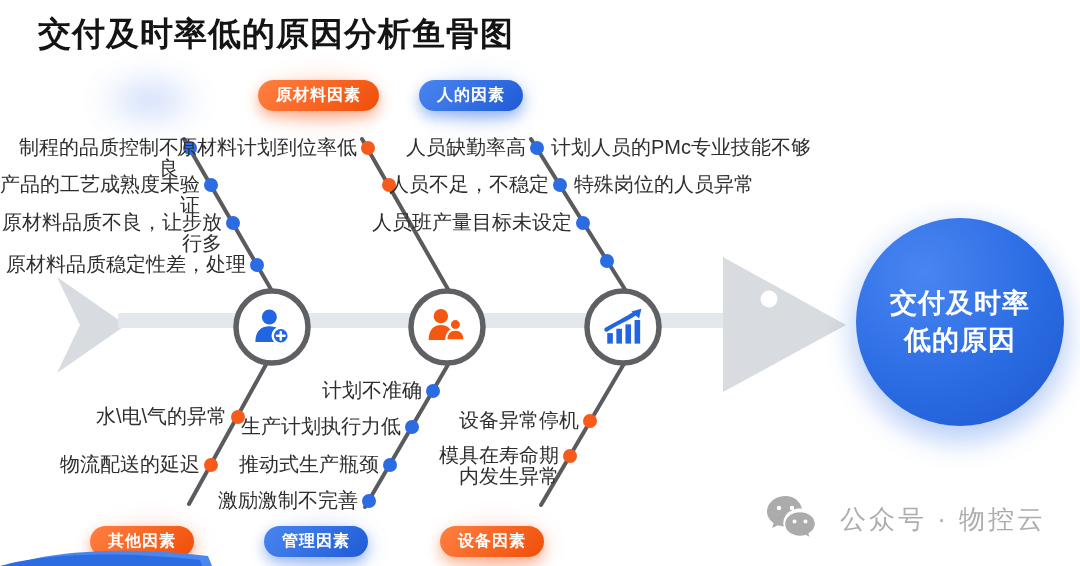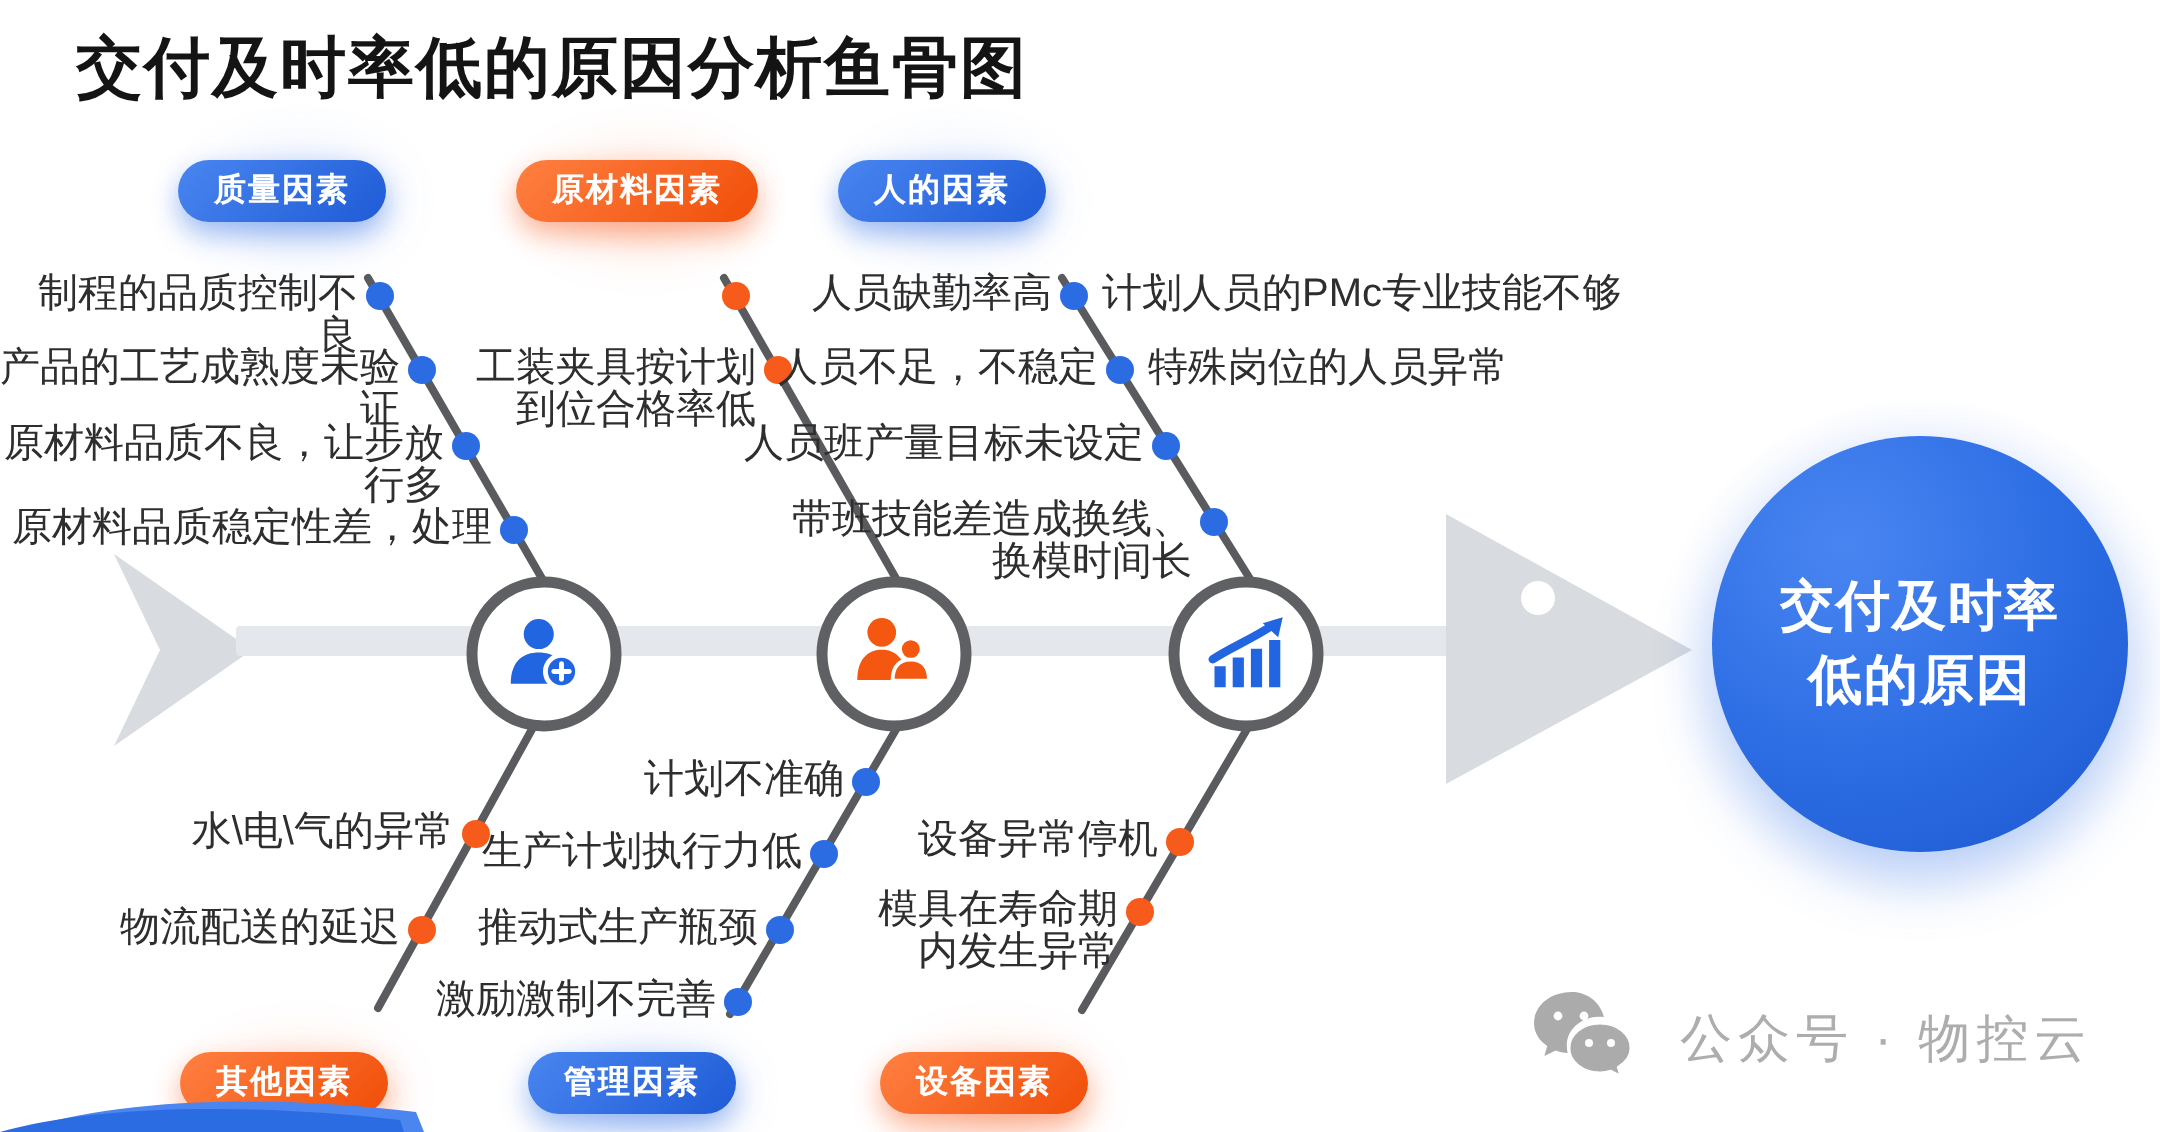--- a/index.html
+++ b/index.html
@@ -150,42 +150,38 @@
     <g fill="#2265E0">
       <rect x="3" y="15.5" width="3.2" height="6"></rect>
       <rect x="8.2" y="13" width="3.2" height="8.5"></rect>
       <rect x="13.4" y="10.5" width="3.2" height="11"></rect>
       <rect x="18.6" y="8" width="3.2" height="13.5"></rect>
     </g>
     <path d="M2.5,13.5 C8,10 13,8 18.5,4.5" fill="none" stroke="#2265E0" stroke-width="2.4" stroke-linecap="round"></path>
     <polygon points="22.5,1.5 16.8,3.2 21.2,7.2" fill="#2265E0"></polygon>
   </svg>
 
-  <div class="pill blue" style="left:89px;  top:80px;">质量因素</div>
   <div class="pill orange" style="left:258px; top:80px;">原材料因素</div>
   <div class="pill blue" style="left:419px; top:80px;">人的因素</div>
   <div class="pill orange" style="left:90px;  top:526px;">其他因素</div>
   <div class="pill blue" style="left:264px; top:526px;">管理因素</div>
   <div class="pill orange" style="left:440px; top:526px;">设备因素</div>
 
   <div class="cause r" style="right:901px; top:137px;">制程的品质控制不良</div>
   <div class="cause r" style="right:880px; top:174px;">产品的工艺成熟度未验证</div>
   <div class="cause r" style="right:858px; top:212px;">原材料品质不良，让步放行多</div>
   <div class="cause r" style="right:834px; top:254px;">原材料品质稳定性差，处理</div>
 
-  <div class="cause r" style="right:702px; top:174px;">工装夹具按计划
-到位合格率低</div>
+  <div class="cause r" style="right:723px; top:137px;">原材料计划到位率低</div>
 
   <div class="cause r" style="right:554px; top:137px;">人员缺勤率高</div>
   <div class="cause l" style="left:551px;  top:137px;">计划人员的PMc专业技能不够</div>
   <div class="cause r" style="right:531px; top:174px;">人员不足，不稳定</div>
   <div class="cause l" style="left:574px;  top:174px;">特殊岗位的人员异常</div>
   <div class="cause r" style="right:508px; top:212px;">人员班产量目标未设定</div>
-  <div class="cause r" style="right:484px; top:250px;">带班技能差造成换线、
-换模时间长</div>
 
   <div class="cause r" style="right:853px; top:406px;">水\电\气的异常</div>
   <div class="cause r" style="right:880px; top:454px;">物流配送的延迟</div>
 
   <div class="cause r" style="right:658px; top:380px;">计划不准确</div>
   <div class="cause r" style="right:679px; top:416px;">生产计划执行力低</div>
   <div class="cause r" style="right:701px; top:454px;">推动式生产瓶颈</div>
   <div class="cause r" style="right:722px; top:490px;">激励激制不完善</div>
 
   <div class="cause r" style="right:501px; top:410px;">设备异常停机</div>

